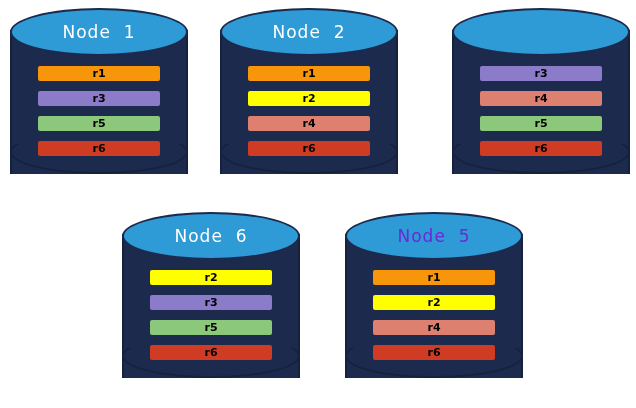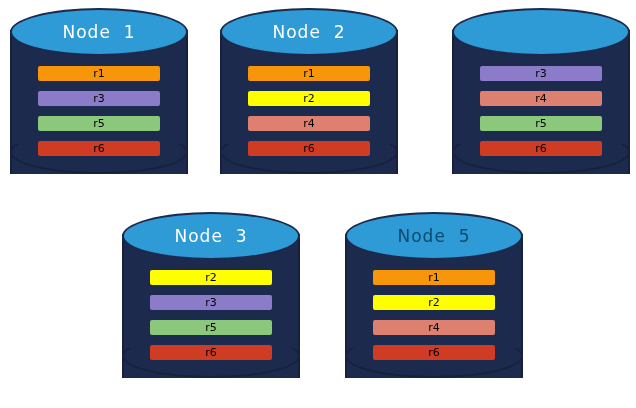--- a/index.html
+++ b/index.html
@@ -96,21 +96,21 @@
     z-index: 5;
   }
   .bar {
     height: 15px;
     margin-bottom: 10px;
     border-radius: 2px;
     display: flex;
     align-items: center;
     justify-content: center;
     font-size: 11px;
-    font-weight: normal;
+    font-weight: bold;
     color: #000000;
     box-sizing: border-box;
   }
   .bar:last-child { margin-bottom: 4px; }
 </style>
 </head>
 <body>
 
 <div id="canvas" style="background: rgb(255, 255, 255);">
     <div class="node" style="left: 10px; top: 8px;">
@@ -149,34 +149,34 @@
         <div class="bar" style="background: rgb(221, 128, 112); color: rgb(0, 0, 0);">r4</div>
         <div class="bar" style="background: rgb(140, 200, 123); color: rgb(0, 0, 0);">r5</div>
         <div class="bar" style="background: rgb(207, 59, 35); color: rgb(0, 0, 0);">r6</div>
       </div>
     </div>
     <div class="node" style="left: 122px; top: 212px;">
       <div class="cyl-body" style="background: rgb(27, 42, 77); border-left-color: rgb(22, 34, 61); border-right-color: rgb(22, 34, 61);"></div>
       <div class="cyl-bottom" style="background: rgb(27, 42, 77); border-color: rgb(22, 34, 61);"></div>
       <div class="cyl-bottom-mask" style="background: rgb(27, 42, 77);"></div>
       <div class="cyl-top" style="background: rgb(46, 154, 214); border-color: rgb(27, 42, 77);"></div>
-      <div class="cyl-top-label" style="color: rgb(255, 255, 255);">Node  3</div>
+      <div class="cyl-top-label" style="color: rgb(255, 255, 255);">Node  6</div>
       <div class="bars">
         <div class="bar" style="background: rgb(255, 255, 0); color: rgb(0, 0, 0);">r2</div>
         <div class="bar" style="background: rgb(139, 123, 200); color: rgb(0, 0, 0);">r3</div>
         <div class="bar" style="background: rgb(140, 200, 123); color: rgb(0, 0, 0);">r5</div>
         <div class="bar" style="background: rgb(207, 59, 35); color: rgb(0, 0, 0);">r6</div>
       </div>
     </div>
     <div class="node" style="left: 345px; top: 212px;">
       <div class="cyl-body" style="background: rgb(27, 42, 77); border-left-color: rgb(22, 34, 61); border-right-color: rgb(22, 34, 61);"></div>
       <div class="cyl-bottom" style="background: rgb(27, 42, 77); border-color: rgb(22, 34, 61);"></div>
       <div class="cyl-bottom-mask" style="background: rgb(27, 42, 77);"></div>
       <div class="cyl-top" style="background: rgb(46, 154, 214); border-color: rgb(27, 42, 77);"></div>
-      <div class="cyl-top-label" style="color: #0c4a6e;">Node  5</div>
+      <div class="cyl-top-label" style="color: #6d28d9;">Node  5</div>
       <div class="bars">
         <div class="bar" style="background: rgb(248, 150, 11); color: rgb(0, 0, 0);">r1</div>
         <div class="bar" style="background: rgb(255, 255, 0); color: rgb(0, 0, 0);">r2</div>
         <div class="bar" style="background: rgb(221, 128, 112); color: rgb(0, 0, 0);">r4</div>
         <div class="bar" style="background: rgb(207, 59, 35); color: rgb(0, 0, 0);">r6</div>
       </div>
     </div>
   </div>
 
 </body></html>

